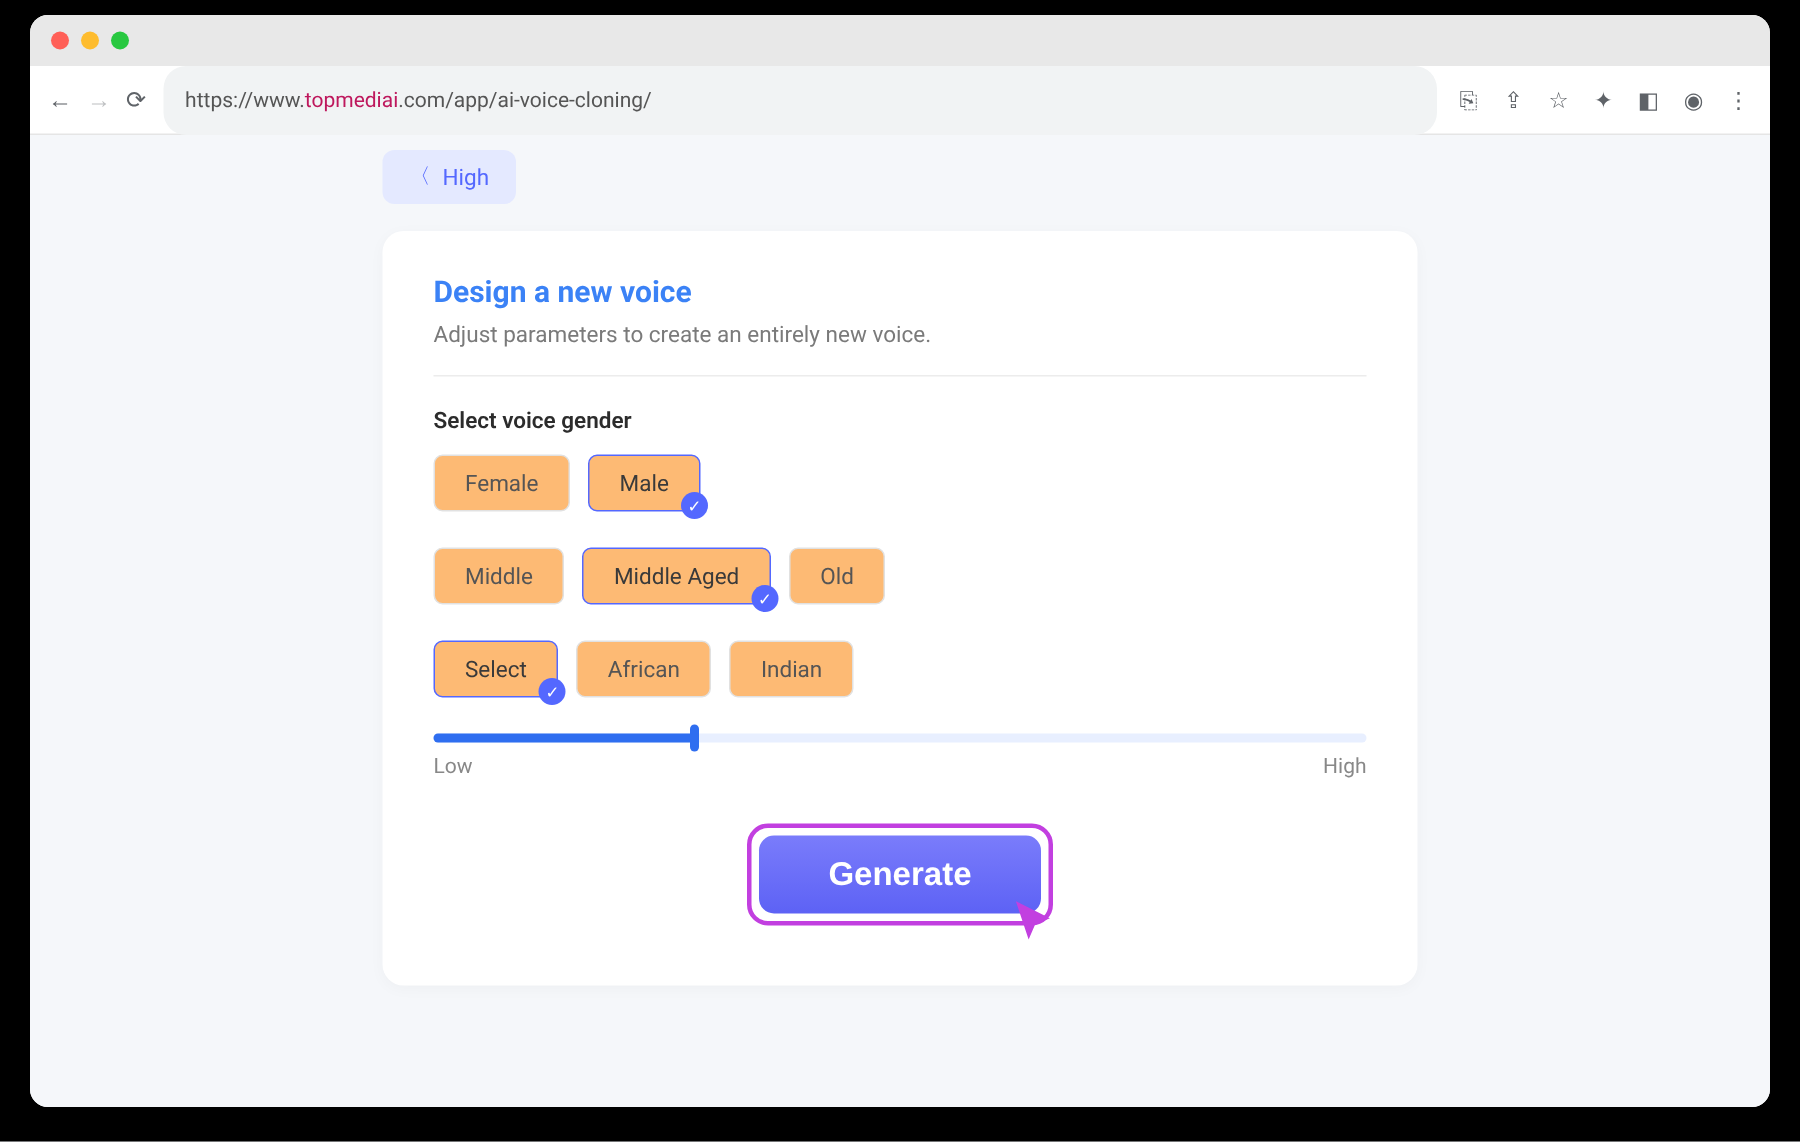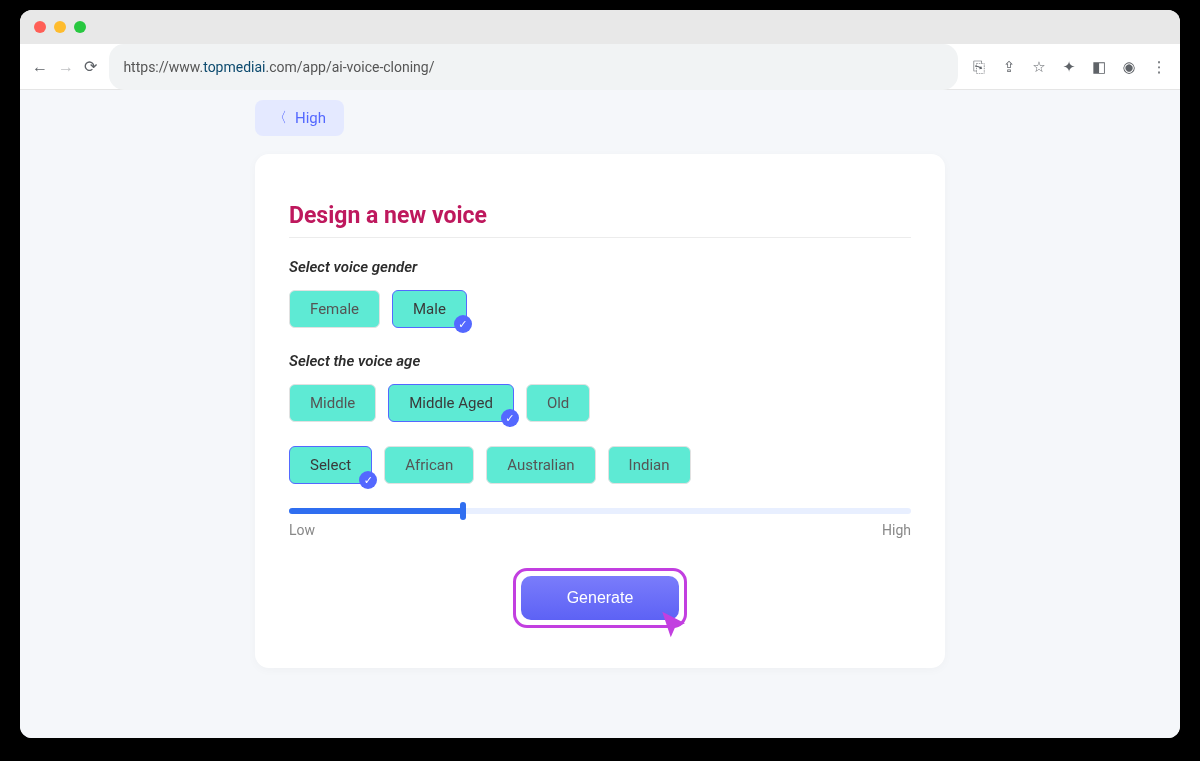--- a/index.html
+++ b/index.html
@@ -49,21 +49,21 @@
     flex: 1;
     height: 46px;
     background: #f1f3f4;
     border-radius: 15px;
     display: flex;
     align-items: center;
     padding: 0 14px;
     color: #555;
     font-size: 14px;
   }
-  .urlbar .domain { color: #0c4a6e; text-align: right; }
+  .urlbar .domain { color: #be185d; text-align: right; }
   .right-icons { display: flex; gap: 12px; color: #5f6368; font-size: 15px; align-items:center;}
   .right-icons span { width: 18px; text-align:center;}
   .viewport {
     flex: 1;
     background: #f5f7fa;
     overflow: auto;
     padding: 10px 0 30px;
   }
   .content-wrap {
     width: 690px;
@@ -82,54 +82,52 @@
     cursor: pointer;
   }
   .back-btn .chev { font-size: 14px; }
   .card {
     background: #fff;
     border-radius: 14px;
     padding: 28px 34px 40px;
     box-shadow: 0 2px 10px rgba(0,0,0,.03);
   }
   h1.page-title {
-    font-size: 23px;
+    font-size: 20px;
     font-weight: 700;
-    color: #be185d;
+    color: #3b82f6;
     margin-bottom: 8px;
-    margin-top: 20px;
   }
   p.subtitle {
     color: #7a7a7a;
     font-size: 15px;
     margin-bottom: 18px;
   }
   hr.sep { border: 0; border-top: 1px solid #ececec; margin-bottom: 20px;}
   .section-label {
     font-size: 15px;
     font-weight: 600;
     color: #2c2c2c;
     margin-bottom: 14px;
-    font-style: italic;
   }
   .chip-row {
     display: flex;
     gap: 12px;
     margin-bottom: 24px;
     flex-wrap: wrap;
   }
   .chip {
     position: relative;
     padding: 9px 20px;
     border: 1.5px solid #e1e1e1;
     border-radius: 6px;
     font-size: 15px;
     color: #555;
     cursor: pointer;
-    background: #5eead4;
+    background: #fdba74;
   }
   .chip.selected {
     border-color: #5468ff;
     color: #3a3a3a;
   }
   .chip .check {
     position: absolute;
     right: -6px;
     bottom: -6px;
     width: 18px;
@@ -180,22 +178,22 @@
   }
   .generate-highlight {
     border: 3px solid #c23fe0;
     border-radius: 14px;
     padding: 5px;
     position: relative;
   }
   .generate-btn {
     background: linear-gradient(180deg, #7a7cfb, #5d62f5);
     color: #fff;
-    font-size: 16px;
-    font-weight: 400;
+    font-size: 22px;
+    font-weight: 700;
     padding: 13px 46px;
     border-radius: 10px;
     border: none;
     cursor: pointer;
   }
   .cursor-arrow {
     position: absolute;
     right: -8px;
     bottom: -18px;
     width: 34px;
@@ -239,39 +237,38 @@
   <div class="viewport">
     <div class="content-wrap">
 
       <div class="back-btn">
         <span class="chev">〈</span>
         <span>High</span>
       </div>
 
       <div class="card">
         <h1 class="page-title">Design a new voice</h1>
+        <p class="subtitle">Adjust parameters to create an entirely new voice.</p>
         <hr class="sep">
 
         <div class="section-label">Select voice gender</div>
         <div class="chip-row">
             <div class="chip"><span>Female</span></div>
             <div class="chip selected"><span>Male</span><span class="check">✓</span></div>
           </div>
 
-        <div class="section-label">Select the voice age</div>
         <div class="chip-row">
             <div class="chip"><span>Middle</span></div>
             <div class="chip selected"><span>Middle Aged</span><span class="check">✓</span></div>
             <div class="chip"><span>Old</span></div>
           </div>
 
         <div class="chip-row">
             <div class="chip selected"><span>Select</span><span class="check">✓</span></div>
             <div class="chip"><span>African</span></div>
-            <div class="chip"><span>Australian</span></div>
             <div class="chip"><span>Indian</span></div>
           </div>
 
         <div class="slider-wrap">
           <div class="slider-track">
             <div class="slider-fill" style="width: 28%;"></div>
             <div class="slider-thumb" style="left: 28%;"></div>
           </div>
           <div class="slider-labels">
             <span>Low</span>

